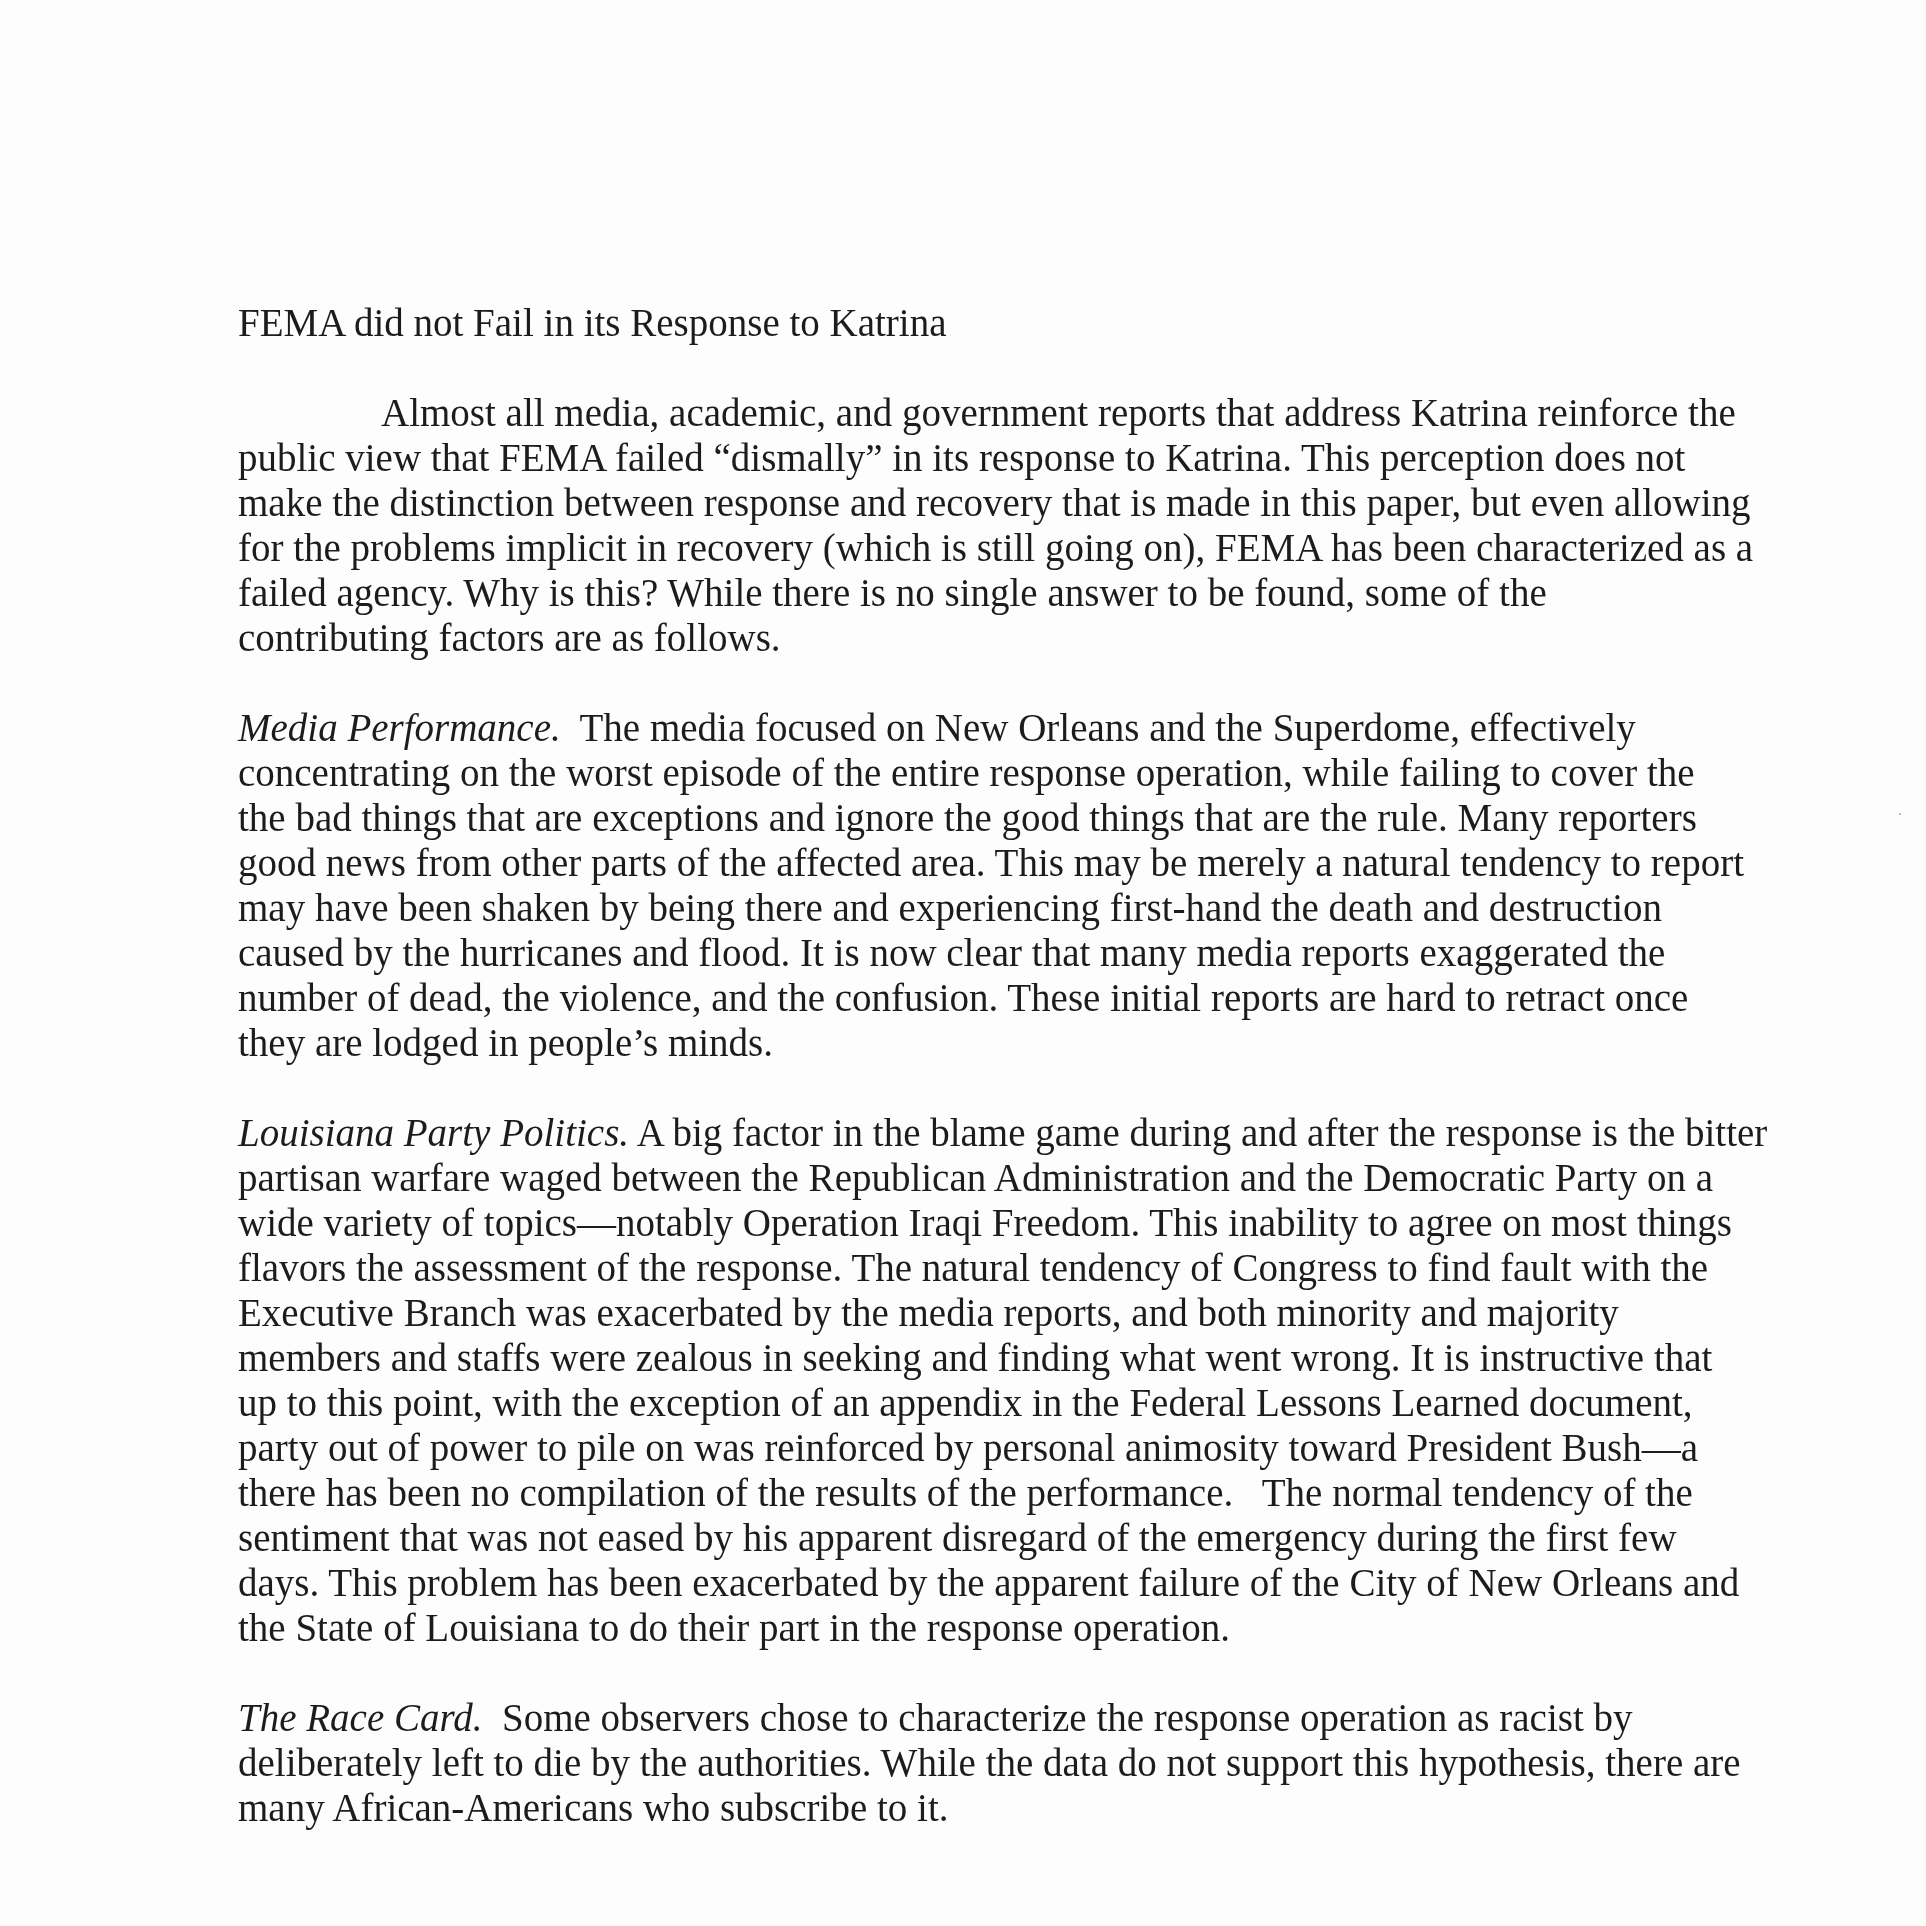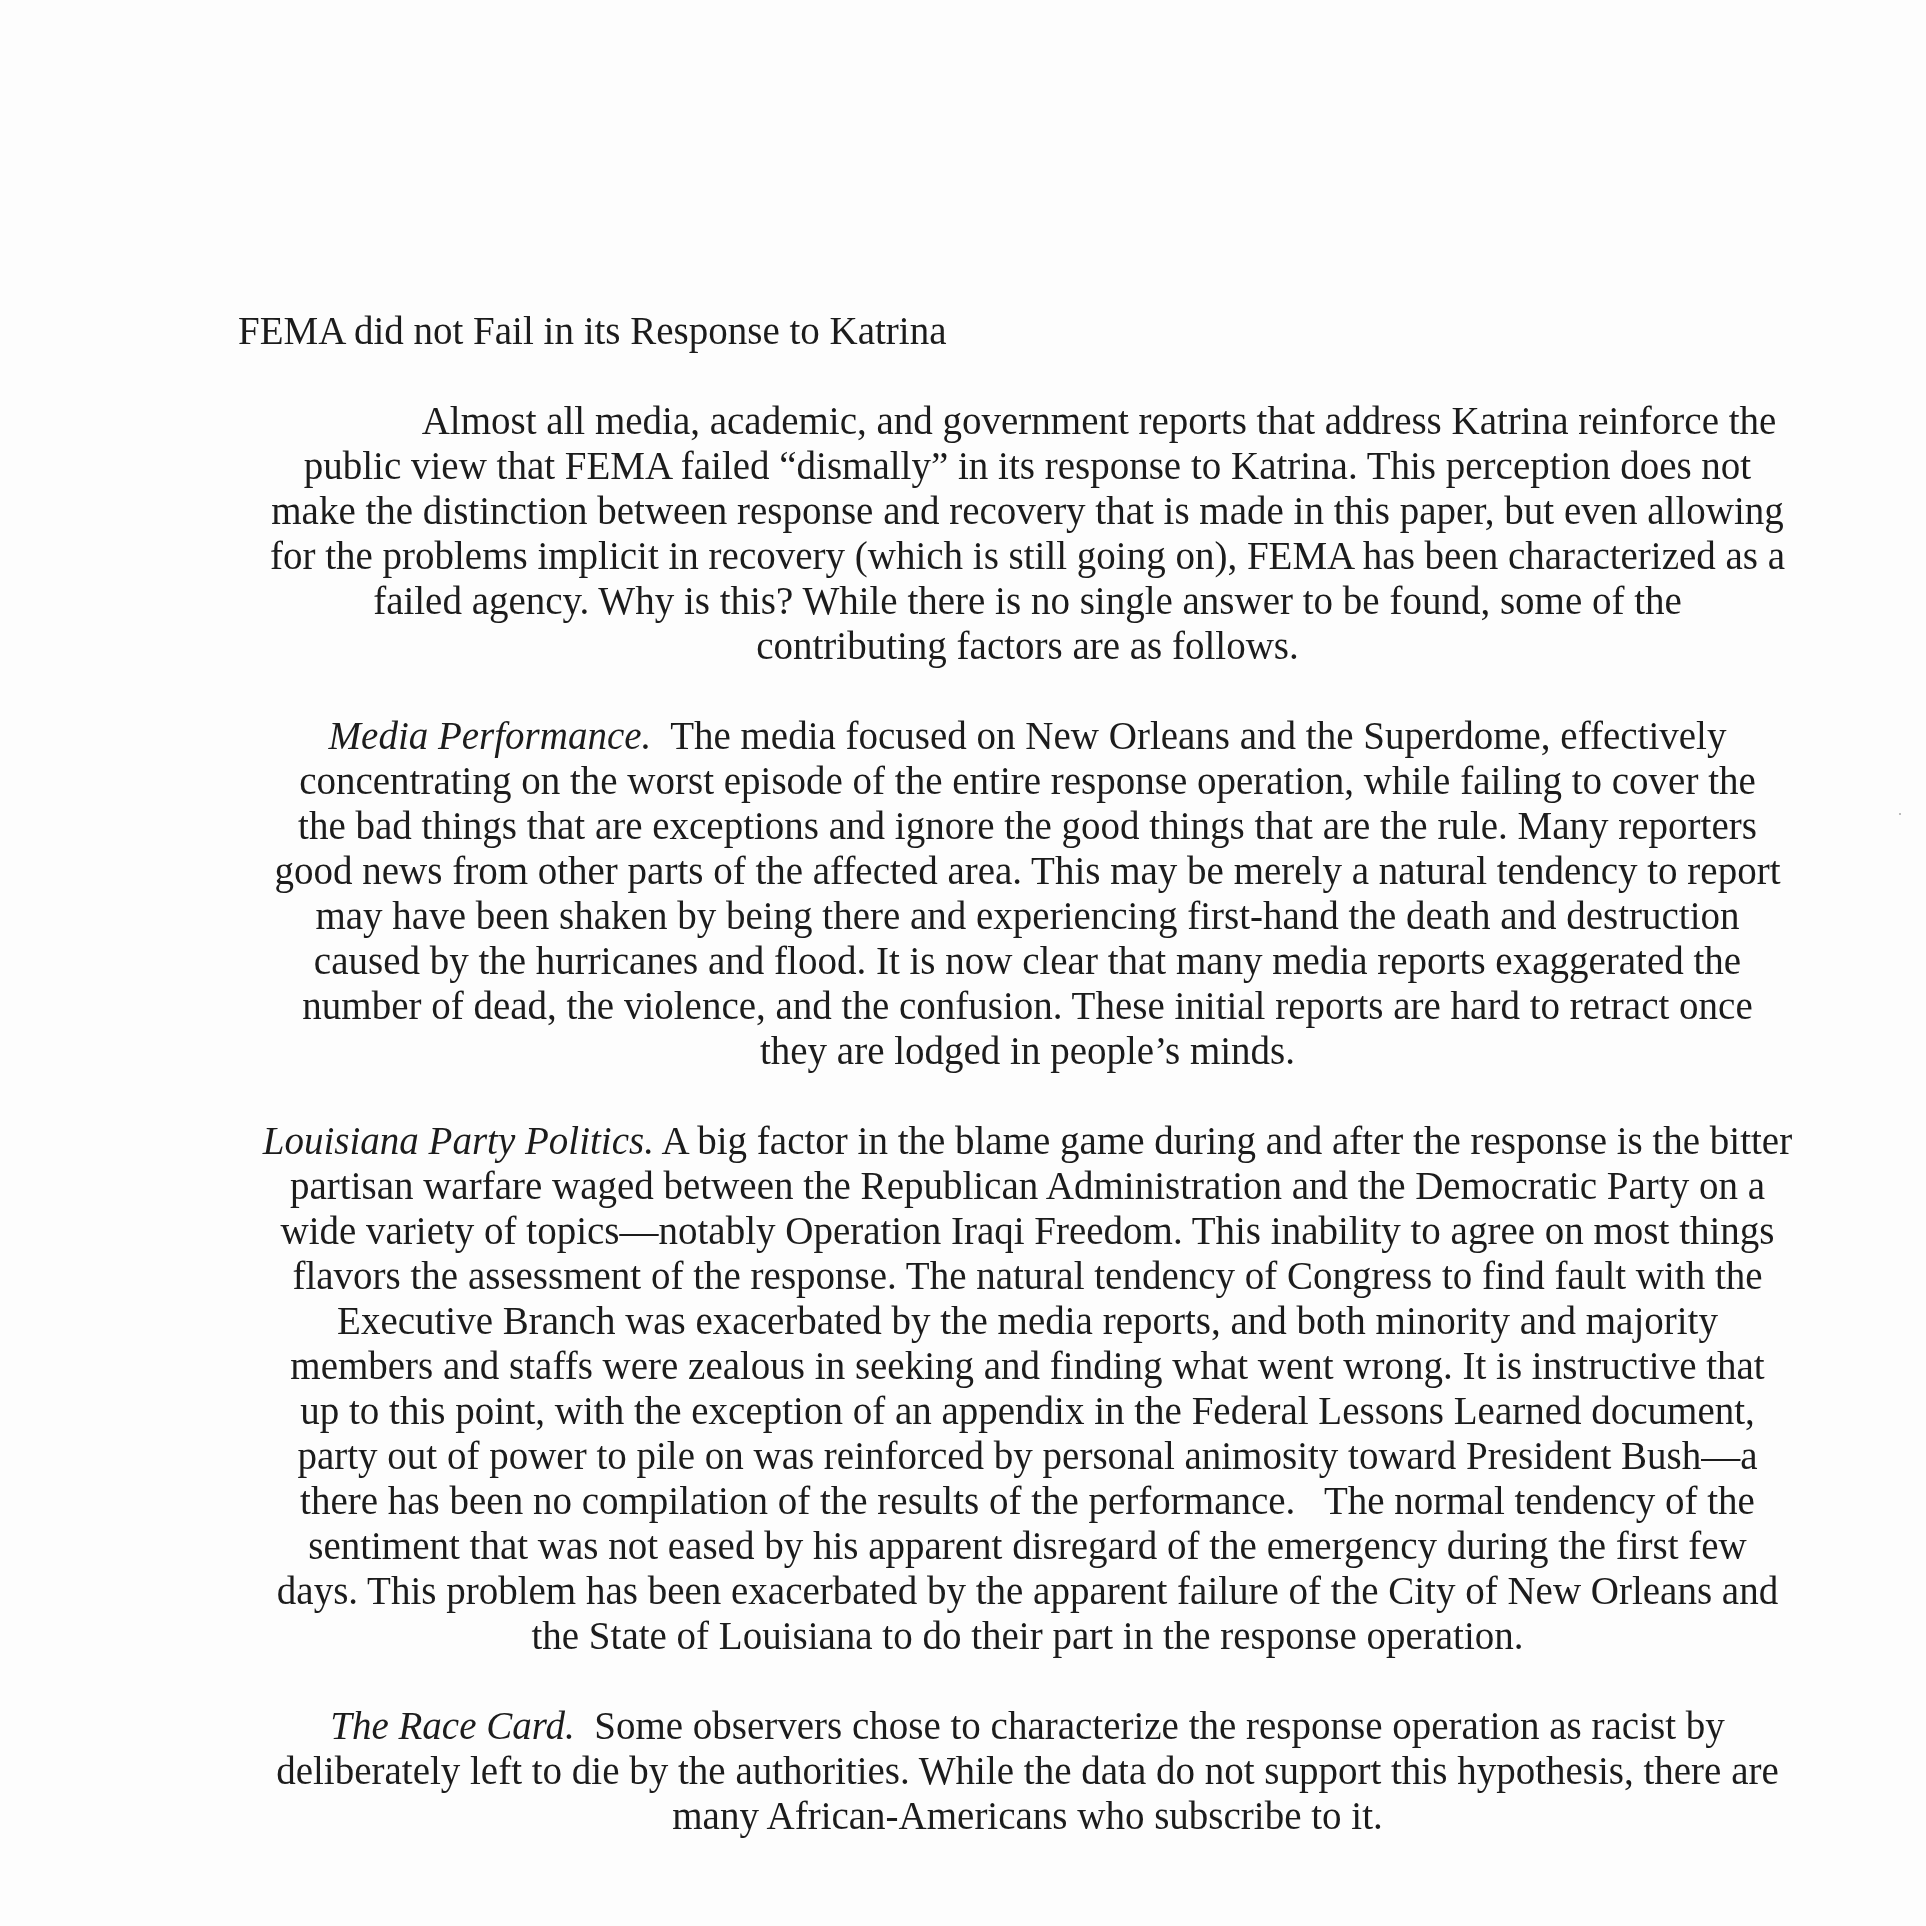--- a/index.html
+++ b/index.html
@@ -24,32 +24,31 @@
     }
     .content {
       position: absolute;
       left: 238px;
       top: 300px;
       width: 1579px;
       font-size: 39px;
       line-height: 45px;
     }
     .title {
-      margin: 8px 0 45px 0;
+      margin: 0 0 45px 0;
       font-weight: normal;
       font-size: 39px;
       line-height: 45px;
     }
     .para {
       margin: 0 0 45px 0;
     }
     .line {
       display: block;
       white-space: nowrap;
-      text-align: center;
     }
     .indent {
       padding-left: 143px;
     }
     .lead {
       font-style: italic;
     }
     .speck {
       position: absolute;
       background: #bcbcbc;

